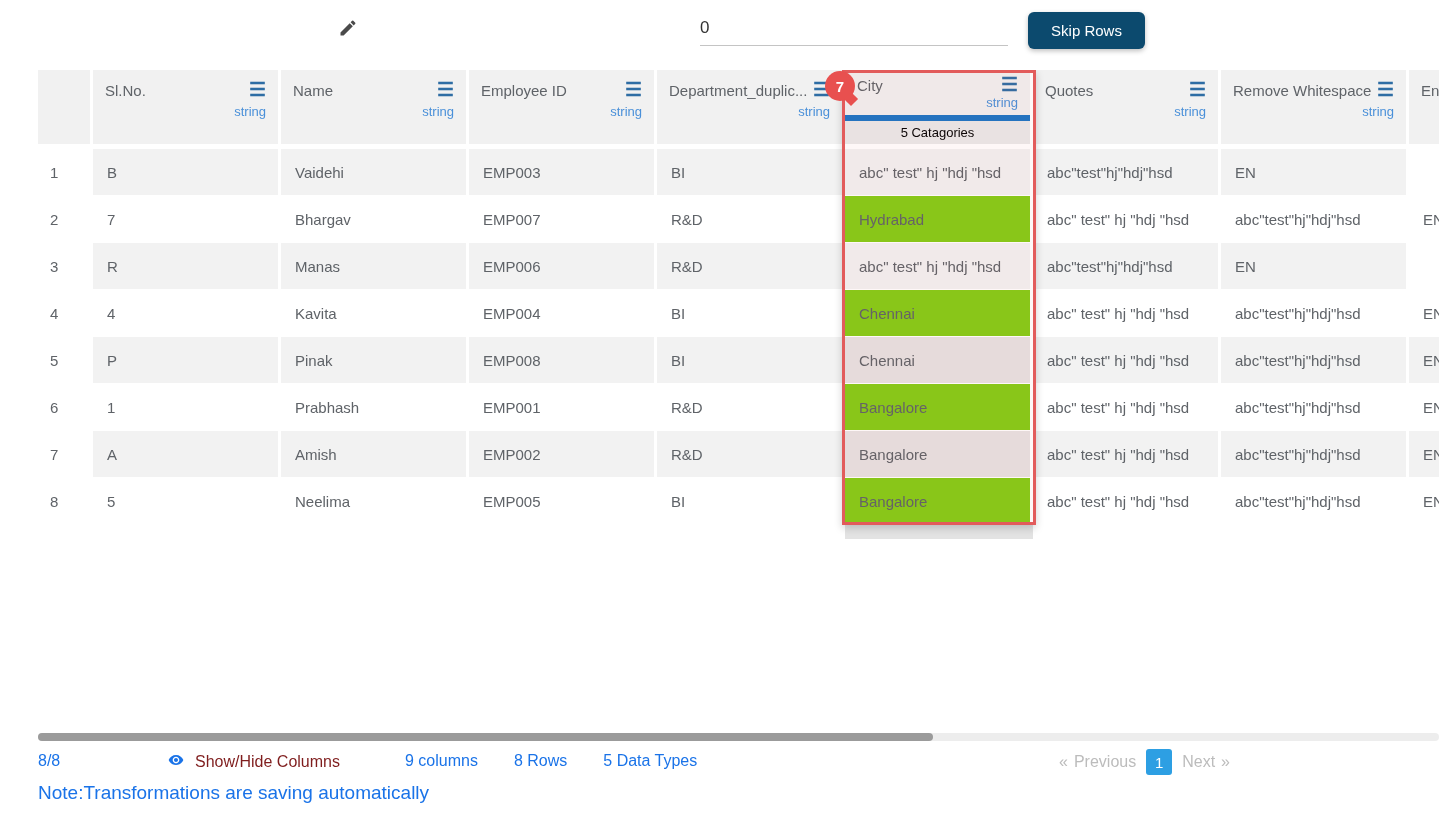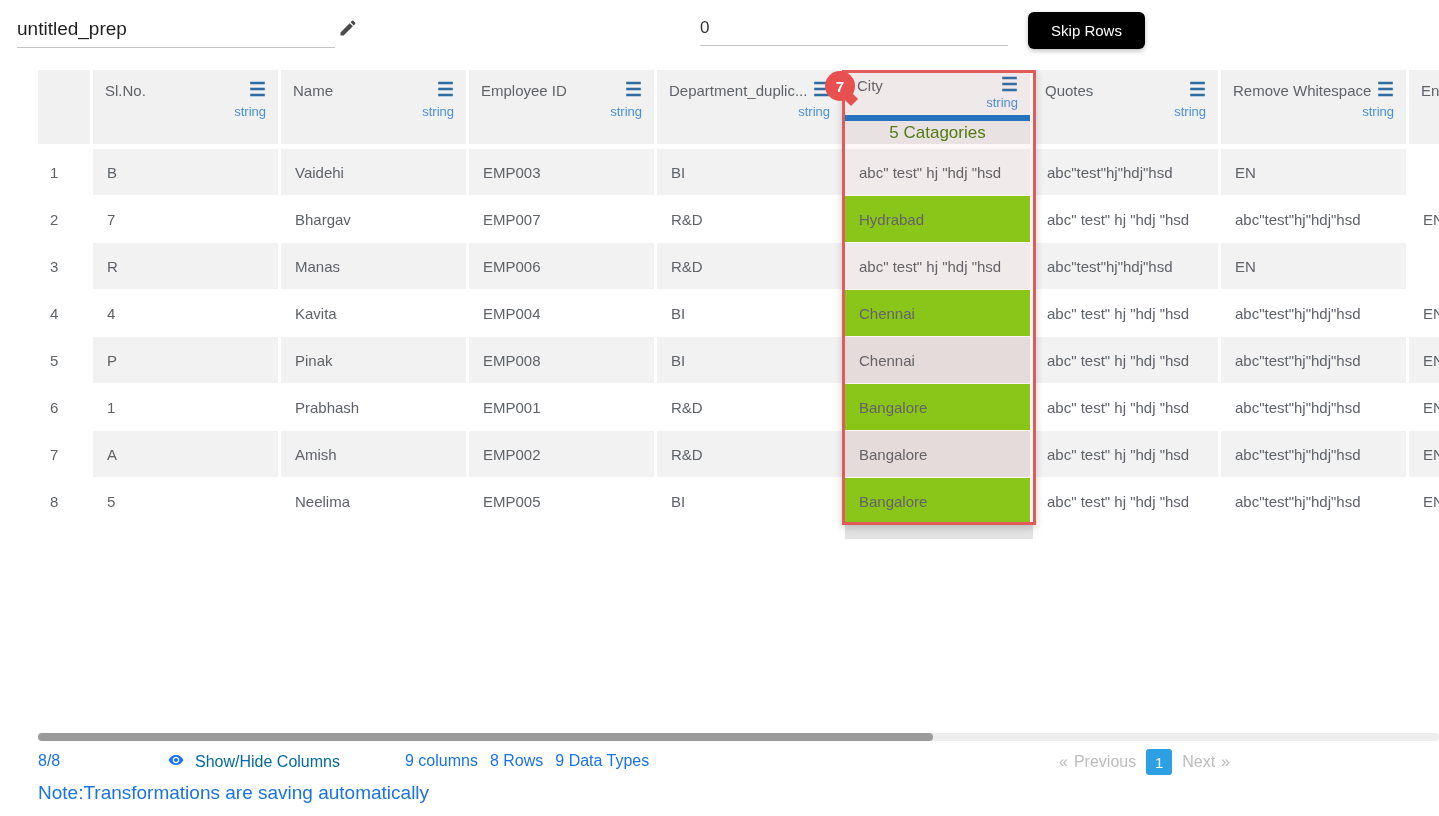--- a/index.html
+++ b/index.html
@@ -8,40 +8,40 @@
 
   
   .name-input { position:absolute; left:17px; top:14px; width:318px; border:none;
     border-bottom:1px solid #c4c4c4; font-size:19px; color:#1f1f1f; padding:4px 0 7px;
     outline:none; background:transparent; font-family:inherit; }
   .pencil { position:absolute; left:338px; top:18px; cursor:pointer; }
   .skip-input { position:absolute; left:700px; top:16px; width:308px; border:none;
     border-bottom:1px solid #c4c4c4; font-size:17px; color:#333; padding:2px 0 7px;
     outline:none; background:transparent; font-family:inherit; }
   .skip-btn { position:absolute; left:1028px; top:12px; width:117px; height:37px;
-    background:#000000; color:#fff; border:none; border-radius:6px; font-size:15px;
+    background:#0c4a6e; color:#fff; border:none; border-radius:6px; font-size:15px;
     font-family:inherit; box-shadow:0 2px 5px rgba(0,0,0,0.25); cursor:pointer; }
 
   
   .table-wrap { position:absolute; left:38px; top:70px; width:1401px; height:472px; overflow:hidden; }
   .thead { display:flex;align-items:flex-end; }
   .hcell { flex:0 0 188px; height:74px; background:#f1f1f1; border-right:3px solid #fff;
     display:flex; flex-direction:column; }
   .numhead { flex:0 0 55px; }
   .hpad { padding:12px 12px 0; }
   .hpad.city { padding:7px 12px 0; }
   .hrow1 { display:flex; justify-content:space-between; align-items:flex-start; }
   .hlabel { font-size:15px; color:#5f6368; white-space:nowrap; overflow:hidden;
     text-overflow:ellipsis; max-width:142px; }
   .menu-icon { color:#2e6da4; font-size:19px; line-height:15px; font-weight:bold; cursor:pointer; }
   .htype { text-align:right; font-size:13px; color:#4a90d9; margin-top:5px; }
   .hpad.city .htype { margin-top:1px; }
   .cat-bar { height:6px; background:#1b74c5; margin-top:5px; }
   .cat-label { flex:1; background:#e9e9e9; display:flex; align-items:center;
-    justify-content:center; font-size:17px; color:#4d7c0f; }
+    justify-content:center; font-size:13px; color:#000000; }
 
   .tbody { margin-top:5px; }
   .trow { display:flex; height:46px; margin-bottom:1px; }
   .cell { flex:0 0 188px; border-right:3px solid #fff; display:flex; align-items:center;
     padding-left:14px; font-size:15px; color:#5f6368; white-space:nowrap; overflow:hidden; }
   .numcell { flex:0 0 55px; padding-left:12px; }
   .trow.odd  .cell { background:#f2f2f2; }
   .trow.even .cell { background:#ffffff; }
   .trow.odd  .city-cell { background:#e6e2e2; }
   .trow.even .city-cell { background:#84cc16; }
@@ -62,36 +62,35 @@
   
   .hscroll-track { position:absolute; left:38px; top:733px; width:1401px; height:8px;
     background:#ededed; border-radius:4px; }
   .hscroll-thumb { position:absolute; left:0; top:0; width:895px; height:8px;
     background:#9b9b9b; border-radius:4px; cursor:pointer; }
 
   
   .footer { position:absolute; left:0; top:748px; width:1246px; height:34px; }
   .f-count { position:absolute; left:38px; top:4px; color:#1a73e8; font-size:16px; }
   .f-showhide { position:absolute; left:165px; top:4px; display:flex; align-items:center;
-    gap:8px; color:#0369a1; font-size:16px; cursor:pointer; }
-  .f-stats { position:absolute; left:405px; top:4px; display:flex; gap:12px;
+    gap:8px; color:#7f1d1d; font-size:16px; cursor:pointer; }
+  .f-stats { position:absolute; left:405px; top:4px; display:flex; gap:36px;
     color:#1a73e8; font-size:16px; }
   .f-pager { position:absolute; right:16px; top:1px; display:flex; align-items:center;
     gap:10px; color:#bcbcbc; font-size:16px; }
   .page-box { width:26px; height:26px; background:#2d9fe3; color:#fff; display:flex;
     align-items:center; justify-content:center; border-radius:3px; font-size:15px; cursor:pointer; }
   .pager-btn { display:flex; align-items:center; gap:6px; cursor:default; }
   .note { position:absolute; left:38px; top:782px; color:#1a73e8; font-size:19px; }
 </style>
 </head>
 <body>
 
 <div class="page">
 
-  <input class="name-input" value="untitled_prep" style="">
   <span class="pencil">
     <svg width="20" height="20" viewBox="0 0 24 24" fill="#4a4a4a">
         <path d="M3 17.25V21h3.75L17.8 9.94l-3.75-3.75L3 17.25zM20.7 7.04c.39-.39.39-1.02 0-1.41l-2.34-2.34a.996.996 0 0 0-1.41 0l-1.83 1.83 3.75 3.75 1.83-1.83z"></path>
       </svg>
   </span>
   <input class="skip-input" value="0" style="">
   <button class="skip-btn">Skip Rows</button>
 
   <div class="table-wrap">
     <div class="thead">
@@ -286,21 +285,21 @@
         <svg width="22" height="16" viewBox="0 0 24 24" fill="#1a73e8">
             <path d="M12 4.5C7 4.5 2.73 7.61 1 12c1.73 4.39 6 7.5 11 7.5s9.27-3.11 11-7.5c-1.73-4.39-6-7.5-11-7.5zM12 17c-2.76 0-5-2.24-5-5s2.24-5 5-5 5 2.24 5 5-2.24 5-5 5zm0-8c-1.66 0-3 1.34-3 3s1.34 3 3 3 3-1.34 3-3-1.34-3-3-3z"></path>
           </svg>
       </span>
       <span>Show/Hide Columns</span>
     </span>
 
     <span class="f-stats">
       <span>9 columns</span>
       <span>8 Rows</span>
-      <span>9 Data Types</span>
+      <span>5 Data Types</span>
     </span>
 
     <span class="f-pager">
       <span class="pager-btn">
         <span>«</span>
         <span>Previous</span>
       </span>
       <span class="page-box">1</span>
       <span class="pager-btn">
         <span>Next</span>

